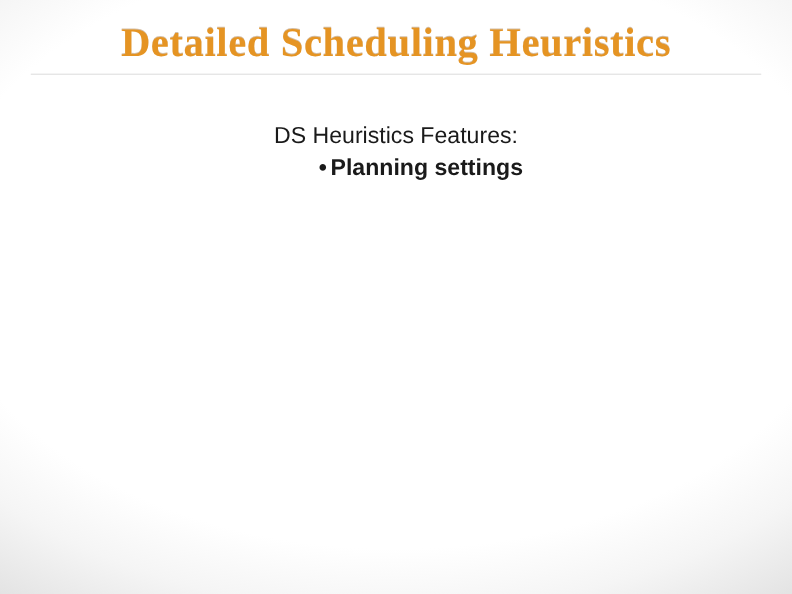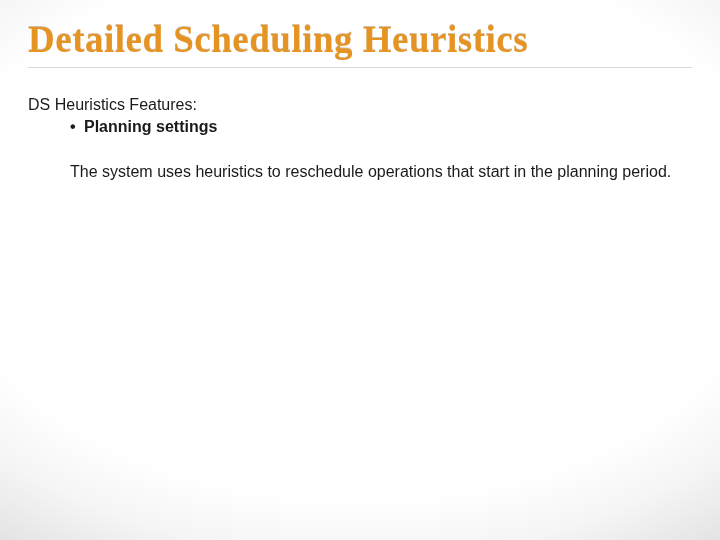--- a/index.html
+++ b/index.html
@@ -12,43 +12,44 @@
     background: radial-gradient(ellipse 120% 105% at 50% 42%,
                 #ffffff 0%,
                 #ffffff 48%,
                 #f5f5f5 58%,
                 #e2e2e2 70%,
                 #bdbdbd 82%,
                 #8a8a8a 92%,
                 #555555 100%);
     padding: 18px 28px 0 28px;
     position: relative;
+    text-align: center;
   }
 
   .title {
     font-family: Georgia, 'Times New Roman', serif;
     font-weight: 700;
     font-size: 37px;
     color: #e59423;
     text-shadow: 0 1px 0 rgba(255,255,255,0.7),
                  0 -1px 0 rgba(130,70,0,0.35);
     letter-spacing: 0.5px;
   }
 
   .hr {
     margin-top: 6px;
     height: 0;
     border-top: 1px solid #d9d9d9;
     border-bottom: 1px solid #ffffff;
   }
 
   .content {
-    margin-top: 26px;
+    margin-top: 42px;
     color: #1a1a1a;
-    font-size: 16px;
+    font-size: 21px;
     line-height: 1.28;
   }
 
   .subhead { font-weight: 400; margin-bottom: 2px; }
 
   .indent { margin-left: 42px; }
 
   .bullet-line { font-weight: 700; }
   .bullet-line .bullet { display: inline-block; width: 14px; }
 
@@ -70,17 +71,16 @@
 
     <div class="indent">
       <div class="bullet-line">
         <span class="bullet">•</span><span>Planning settings</span>
       </div>
     </div>
 
     <div class="gap"></div>
 
     <div class="indent">
-      <div class="body-text">The system uses heuristics to reschedule operations that start in the planning period.</div>
     </div>
 
   </div>
 </div>
 
 </body></html>

